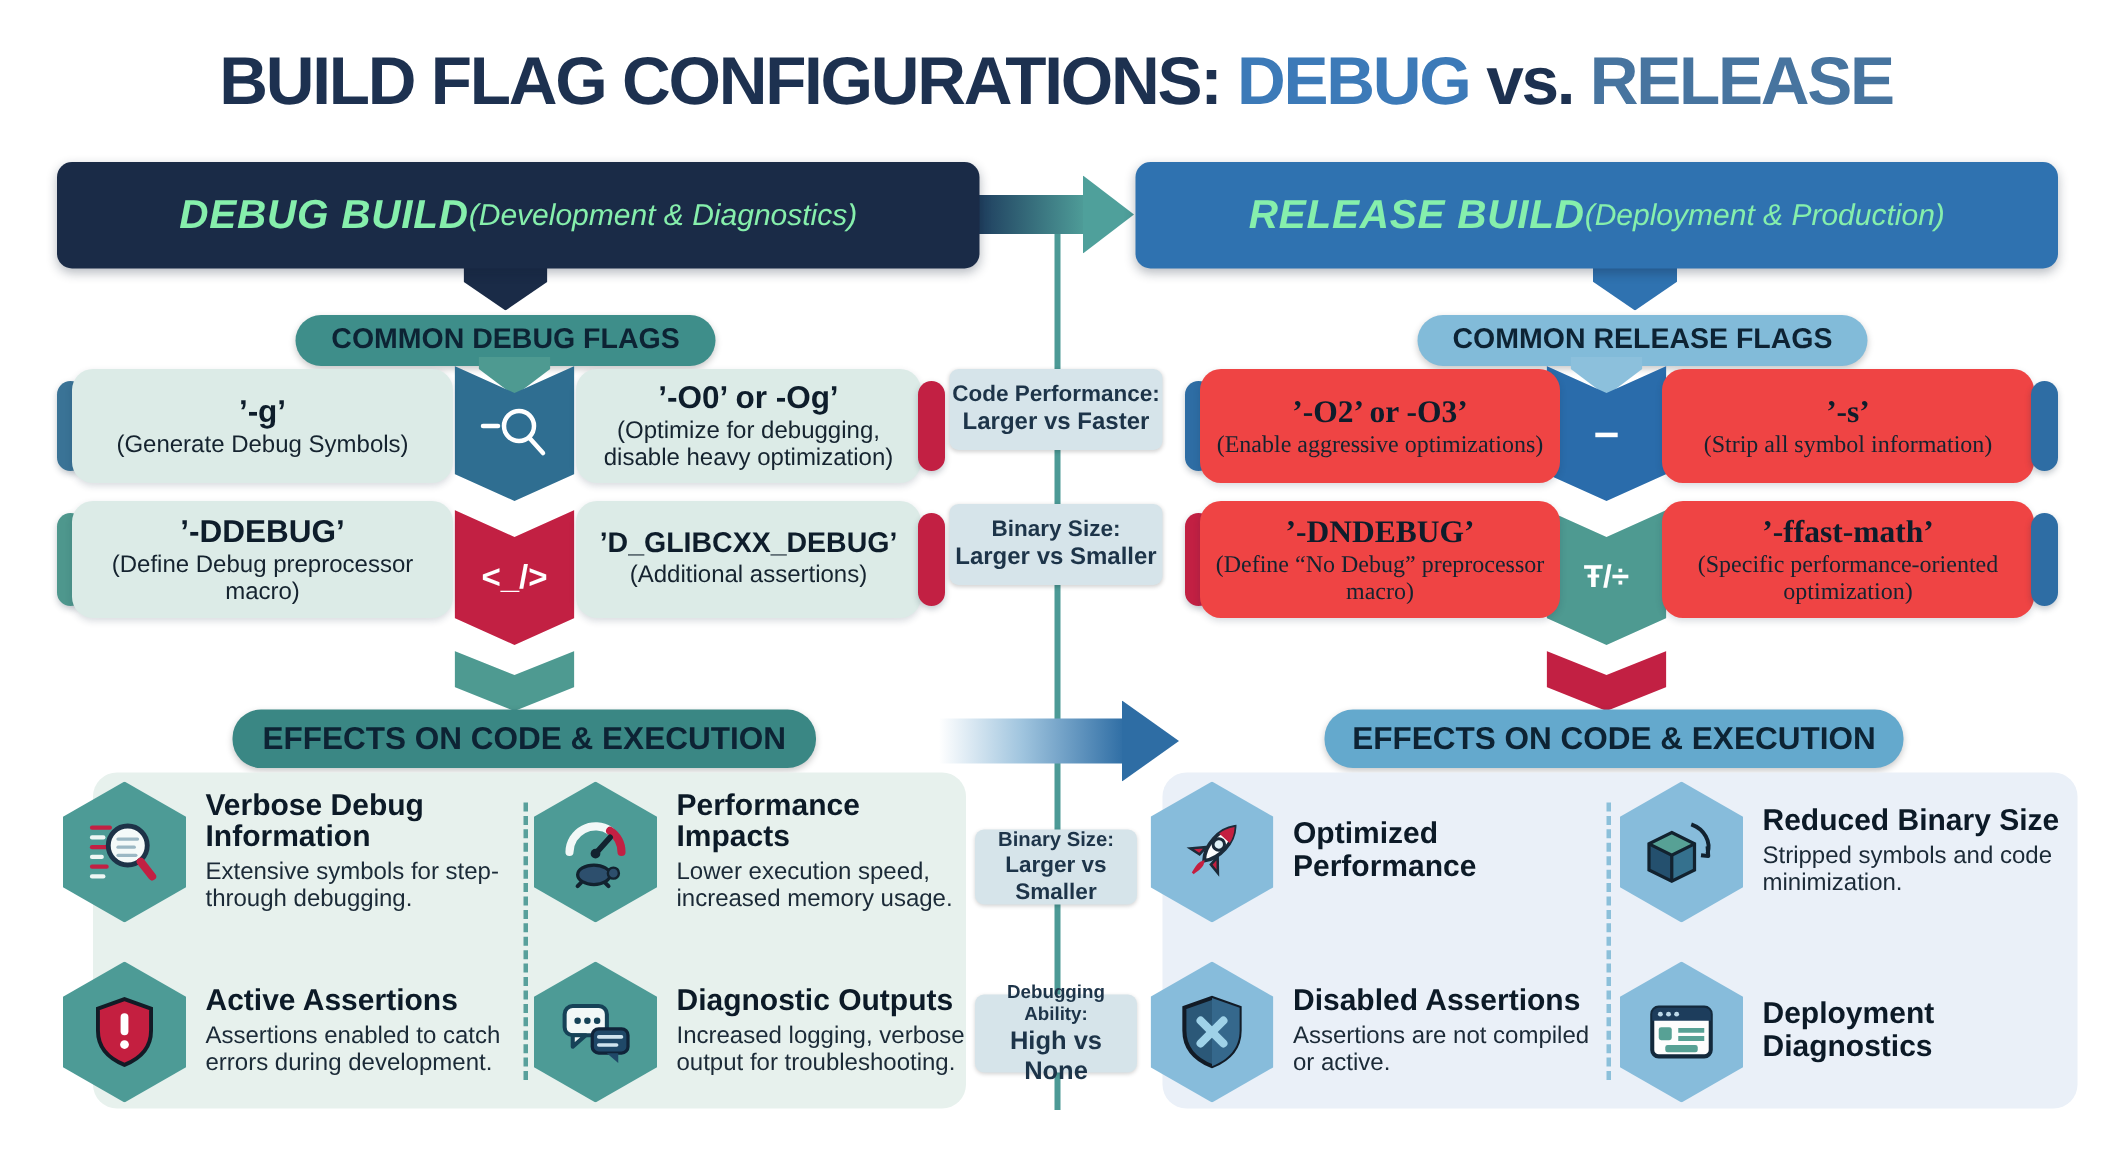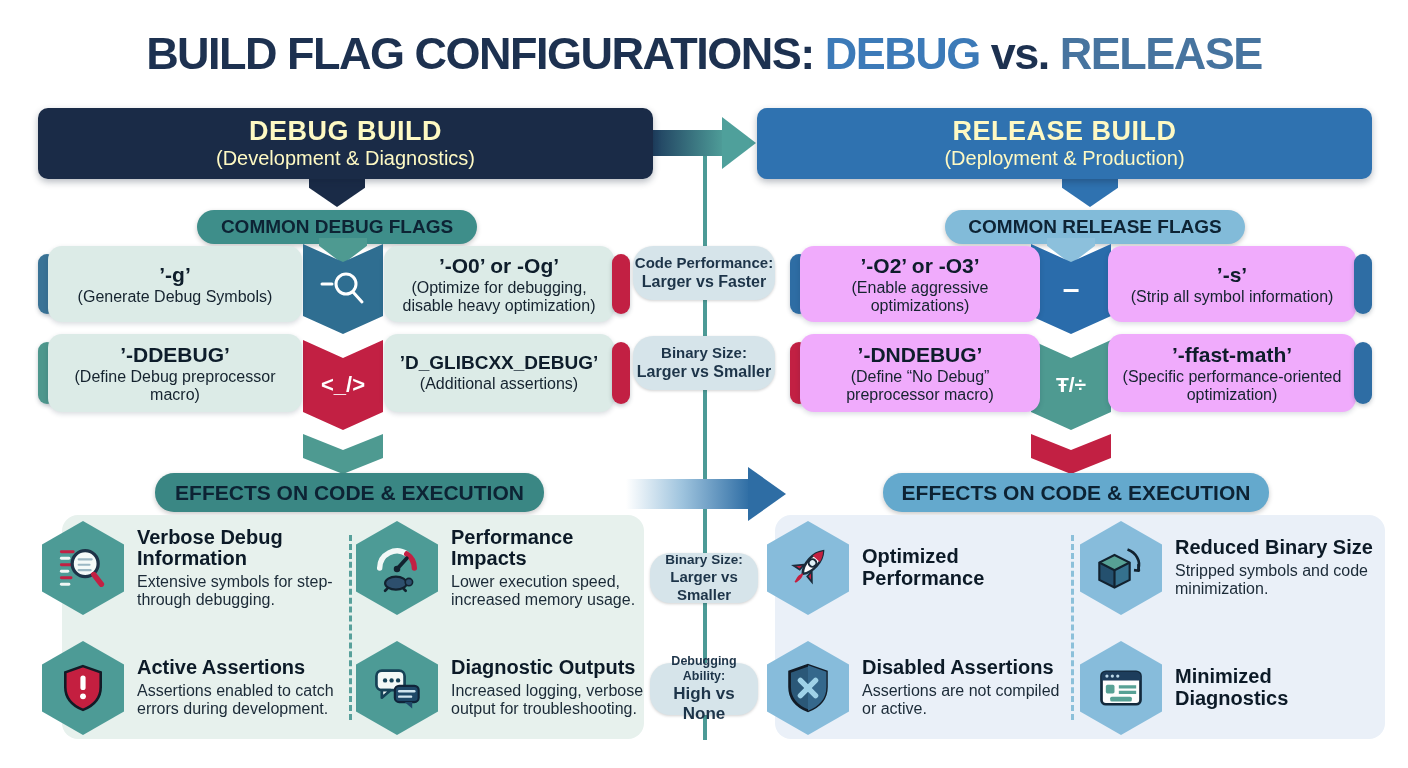--- a/index.html
+++ b/index.html
@@ -2,40 +2,40 @@
 <html><head>
 <meta charset="utf-8">
 <style>
   html,body{margin:0;padding:0;background:#fff;font-family:"Liberation Sans","DejaVu Sans",sans-serif;}
   #canvas{position:relative;width:1408px;height:768px;background:#fff;overflow:hidden;}
   .abs{position:absolute;}
   
   #title{top:28px;left:0;width:1408px;text-align:center;font-size:45px;font-weight:800;letter-spacing:-1.5px;white-space:nowrap;}
   .t-navy{color:#1d3150;} .t-blue{color:#3c7ab8;} .t-steel{color:#47749f;}
   
-  .hdrbox{border-radius:10px;display:flex;flex-direction:column;align-items:center;justify-content:center;text-align:center;color:#fef9c3;box-shadow:0 3px 7px rgba(15,30,50,.3);}
+  .hdrbox{border-radius:10px;display:flex;flex-direction:row;align-items:center;justify-content:center;text-align:center;color:#86efac;box-shadow:0 3px 7px rgba(15,30,50,.3);font-style:italic;}
   .hdr-title{font-size:27px;font-weight:800;letter-spacing:.5px;line-height:1.1;}
   .hdr-sub{font-size:20px;font-weight:500;line-height:1.2;}
   .notch{clip-path:polygon(0 0,100% 0,100% 45%,50% 100%,0 45%);}
   .tri-right{clip-path:polygon(0 0,100% 50%,0 100%);}
   
   .pill{border-radius:19px;display:flex;align-items:center;justify-content:center;font-weight:800;color:#0d2334;box-shadow:0 2px 5px rgba(0,0,0,.22);white-space:nowrap;}
   
   .flagbox{border-radius:14px;display:flex;flex-direction:column;justify-content:center;align-items:center;text-align:center;padding:4px 10px;box-sizing:border-box;box-shadow:0 2px 5px rgba(20,40,60,.16);}
-  .mint{background:#dcebe7;} .lblue{background:#f0abfc;}
+  .mint{background:#dcebe7;} .lblue{background:#ef4444;font-family:Liberation Serif, serif;}
   .flag-title{font-size:21px;font-weight:800;color:#0e1d2b;line-height:1.1;}
   .flag-desc{font-size:16px;font-weight:500;color:#15232f;line-height:1.12;margin-top:2px;}
   .accent{width:18px;border-radius:9px;box-shadow:0 2px 4px rgba(20,40,60,.25);}
   
   .chevband{clip-path:polygon(0 0,50% 20%,100% 0,100% 80%,50% 100%,0 80%);display:flex;align-items:center;justify-content:center;}
   .chevtail{clip-path:polygon(0 0,50% 40%,100% 0,100% 60%,50% 100%,0 60%);}
   .chevtip{clip-path:polygon(0 0,100% 0,100% 30%,50% 100%,0 30%);}
   .glyph{color:#fff;font-weight:800;}
   
-  .badge{background:#d6e4ea;border-radius:20px;display:flex;flex-direction:column;justify-content:center;text-align:center;color:#1d3449;box-shadow:0 1px 3px rgba(0,0,0,.18);line-height:1.2;}
+  .badge{background:#d6e4ea;border-radius:6px;display:flex;flex-direction:column;justify-content:center;text-align:center;color:#1d3449;box-shadow:0 1px 3px rgba(0,0,0,.18);line-height:1.2;}
   .badge .l1{font-size:15px;font-weight:600;}
   .badge .l2{font-size:16px;font-weight:700;}
   .badge.small .l1{font-size:13.5px;} .badge.small .l2{font-size:15px;}
   .badge.dbg .l1{font-size:12.5px;} .badge.dbg .l2{font-size:17px;font-weight:800;}
   
   .panel{border-radius:16px;}
   .effect{display:flex;align-items:center;gap:13px;}
   .hex{width:82px;height:94px;clip-path:polygon(50% 0,100% 25%,100% 75%,50% 100%,0 75%,0 25%);display:flex;align-items:center;justify-content:center;flex:none;}
   .hex.teal{background:#4d9b96;} .hex.hblue{background:#87bcdb;}
   .fx-text{display:flex;flex-direction:column;}
@@ -298,21 +298,21 @@
           <circle cx="11" cy="13" r="1.5" fill="#bcd8e8"></circle>
           <circle cx="16" cy="13" r="1.5" fill="#bcd8e8"></circle>
           <circle cx="21" cy="13" r="1.5" fill="#bcd8e8"></circle>
           <rect x="10" y="21" width="8" height="8" rx="1.5" fill="#57a195"></rect>
           <line x1="22" y1="23" x2="38" y2="23" stroke="#57a195" stroke-width="3"></line>
           <line x1="22" y1="28" x2="38" y2="28" stroke="#57a195" stroke-width="3"></line>
           <rect x="14" y="32" width="20" height="4.5" rx="1.5" fill="#57a195"></rect>
         </svg>
     </div>
     <div class="fx-text">
-      <div class="fx-title">Minimized Diagnostics</div>
+      <div class="fx-title">Deployment Diagnostics</div>
     </div>
   </div>
 
   <div class="abs badge small" style="left:650px;top:553px;width:108px;height:50px;">
     <div class="l1">Binary Size:</div>
     <div class="l2">Larger vs Smaller</div>
   </div>
   <div class="abs badge dbg" style="left:650px;top:663px;width:108px;height:52px;">
     <div class="l1">Debugging Ability:</div>
     <div class="l2">High vs None</div>

